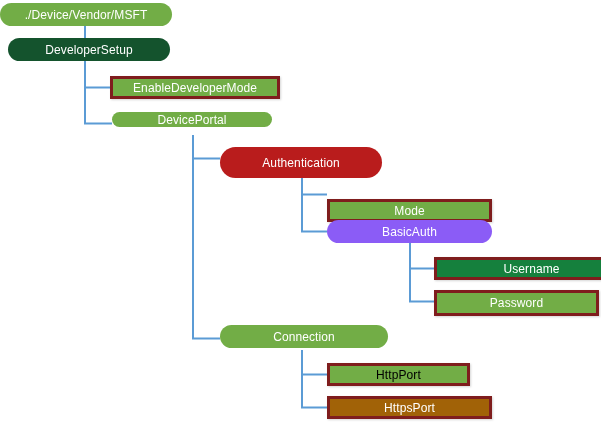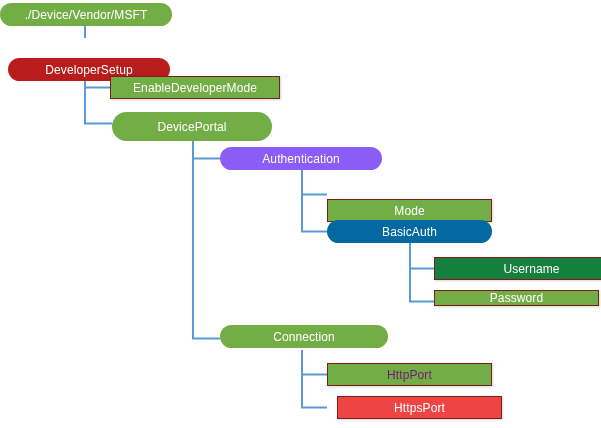--- a/index.html
+++ b/index.html
@@ -52,21 +52,21 @@
 
   
   .node.pill {
     border-radius: 999px;
     background: #72ad46;
   }
 
   
   .node.rect {
     background: #72ad46;
-    border: 1px solid #7f1d1d;
+    border: 3px solid #7f1d1d;
     box-shadow: 1px 1px 2px rgba(0,0,0,0.16);
   }
 
   .node-label {
     display: block;
     pointer-events: none;
   }
 </style>
 </head>
 <body>
@@ -86,48 +86,48 @@
         <path d="M410,243 L410,301.5 L434,301.5" stroke="#5b9bd5"></path>
         <path d="M302,350 L302,374.5 L327,374.5" stroke="#5b9bd5"></path>
         <path d="M302,350 L302,407.5 L327,407.5" stroke="#5b9bd5"></path>
       </g>
   </svg>
 
   <div id="nodes">
       <div class="node pill" style="left: 0px; top: 3px; width: 172px; height: 23px; background: rgb(114, 173, 70); color: rgb(255, 255, 255);">
         <span class="node-label">./Device/Vendor/MSFT</span>
       </div>
-      <div class="node pill" style="left: 8px; top: 38px; width: 162px; height: 23px; background: #b91c1c; color: rgb(255, 255, 255); margin-top: 20px;">
+      <div class="node pill" style="left: 8px; top: 38px; width: 162px; height: 23px; background: #14532d; color: rgb(255, 255, 255);">
         <span class="node-label">DeveloperSetup</span>
       </div>
       <div class="node rect" style="left: 110px; top: 76px; width: 170px; height: 23px; background: rgb(114, 173, 70); color: rgb(255, 255, 255);">
         <span class="node-label">EnableDeveloperMode</span>
       </div>
-      <div class="node pill" style="left: 112px; top: 112px; width: 160px; height: 29px; background: rgb(114, 173, 70); color: rgb(255, 255, 255);">
+      <div class="node pill" style="left: 112px; top: 112px; width: 160px; height: 15px; background: rgb(114, 173, 70); color: rgb(255, 255, 255);">
         <span class="node-label">DevicePortal</span>
       </div>
-      <div class="node pill" style="left: 220px; top: 147px; width: 162px; height: 23px; background: #8b5cf6; color: rgb(255, 255, 255);">
+      <div class="node pill" style="left: 220px; top: 147px; width: 162px; height: 31px; background: #b91c1c; color: rgb(255, 255, 255);">
         <span class="node-label">Authentication</span>
       </div>
       <div class="node rect" style="left: 327px; top: 199px; width: 165px; height: 23px; background: rgb(114, 173, 70); color: rgb(255, 255, 255);">
         <span class="node-label">Mode</span>
       </div>
-      <div class="node pill" style="left: 327px; top: 220px; width: 165px; height: 23px; background: #0369a1; color: rgb(255, 255, 255);">
+      <div class="node pill" style="left: 327px; top: 220px; width: 165px; height: 23px; background: #8b5cf6; color: rgb(255, 255, 255);">
         <span class="node-label">BasicAuth</span>
       </div>
       <div class="node rect" style="left: 434px; top: 257px; width: 195px; height: 23px; background: #15803d; color: rgb(255, 255, 255);">
         <span class="node-label">Username</span>
       </div>
-      <div class="node rect" style="left: 434px; top: 290px; width: 165px; height: 16px; background: rgb(114, 173, 70); color: rgb(255, 255, 255);">
+      <div class="node rect" style="left: 434px; top: 290px; width: 165px; height: 26px; background: rgb(114, 173, 70); color: rgb(255, 255, 255);">
         <span class="node-label">Password</span>
       </div>
       <div class="node pill" style="left: 220px; top: 325px; width: 168px; height: 23px; background: rgb(114, 173, 70); color: rgb(255, 255, 255);">
         <span class="node-label">Connection</span>
       </div>
-      <div class="node rect" style="left: 327px; top: 363px; width: 165px; height: 23px; background: rgb(114, 173, 70); color: #701a75;">
+      <div class="node rect" style="left: 327px; top: 363px; width: 143px; height: 23px; background: rgb(114, 173, 70); color: #000000;">
         <span class="node-label">HttpPort</span>
       </div>
-      <div class="node rect" style="left: 337px; top: 396px; width: 165px; height: 23px; background: #ef4444; color: rgb(255, 255, 255);">
+      <div class="node rect" style="left: 327px; top: 396px; width: 165px; height: 23px; background: #a16207; color: rgb(255, 255, 255);">
         <span class="node-label">HttpsPort</span>
       </div>
     </div>
 
 </div>
 
 </body></html>

